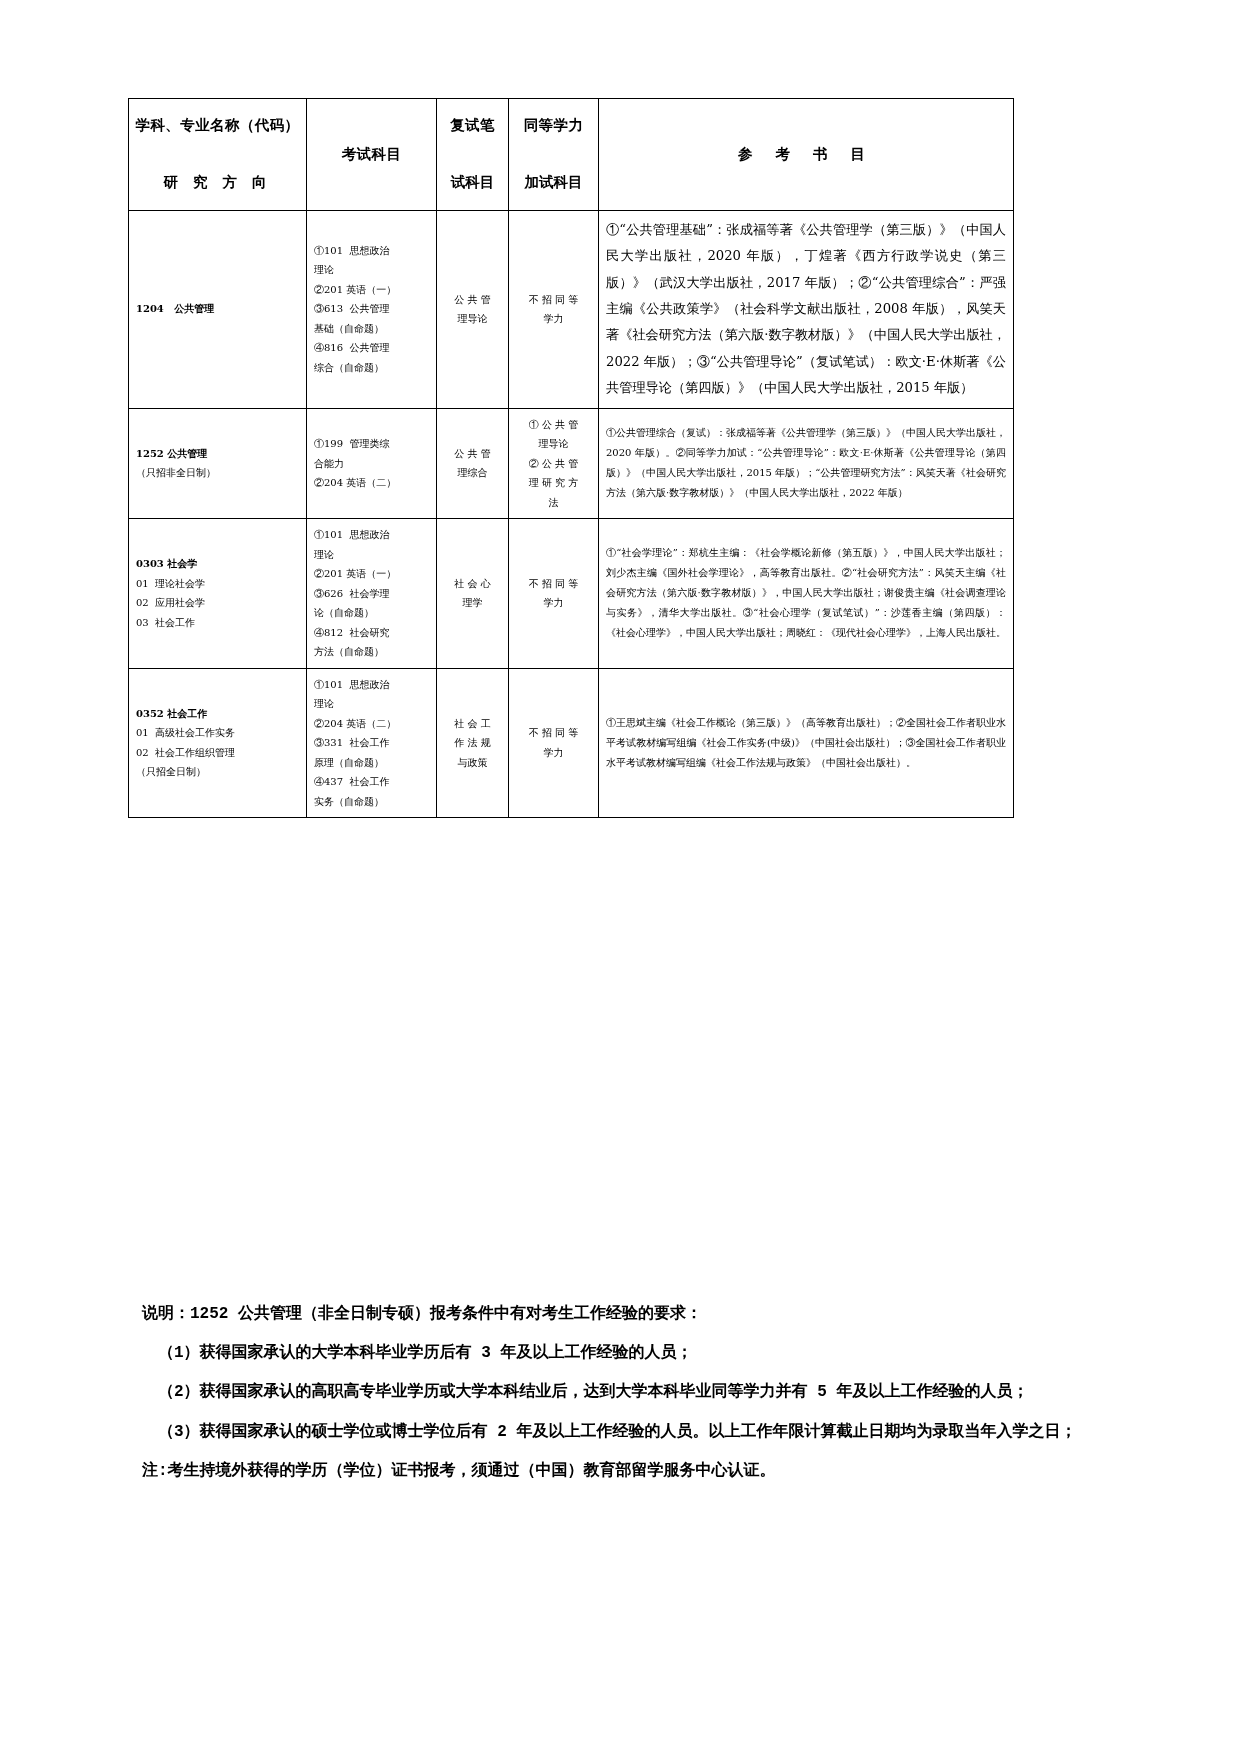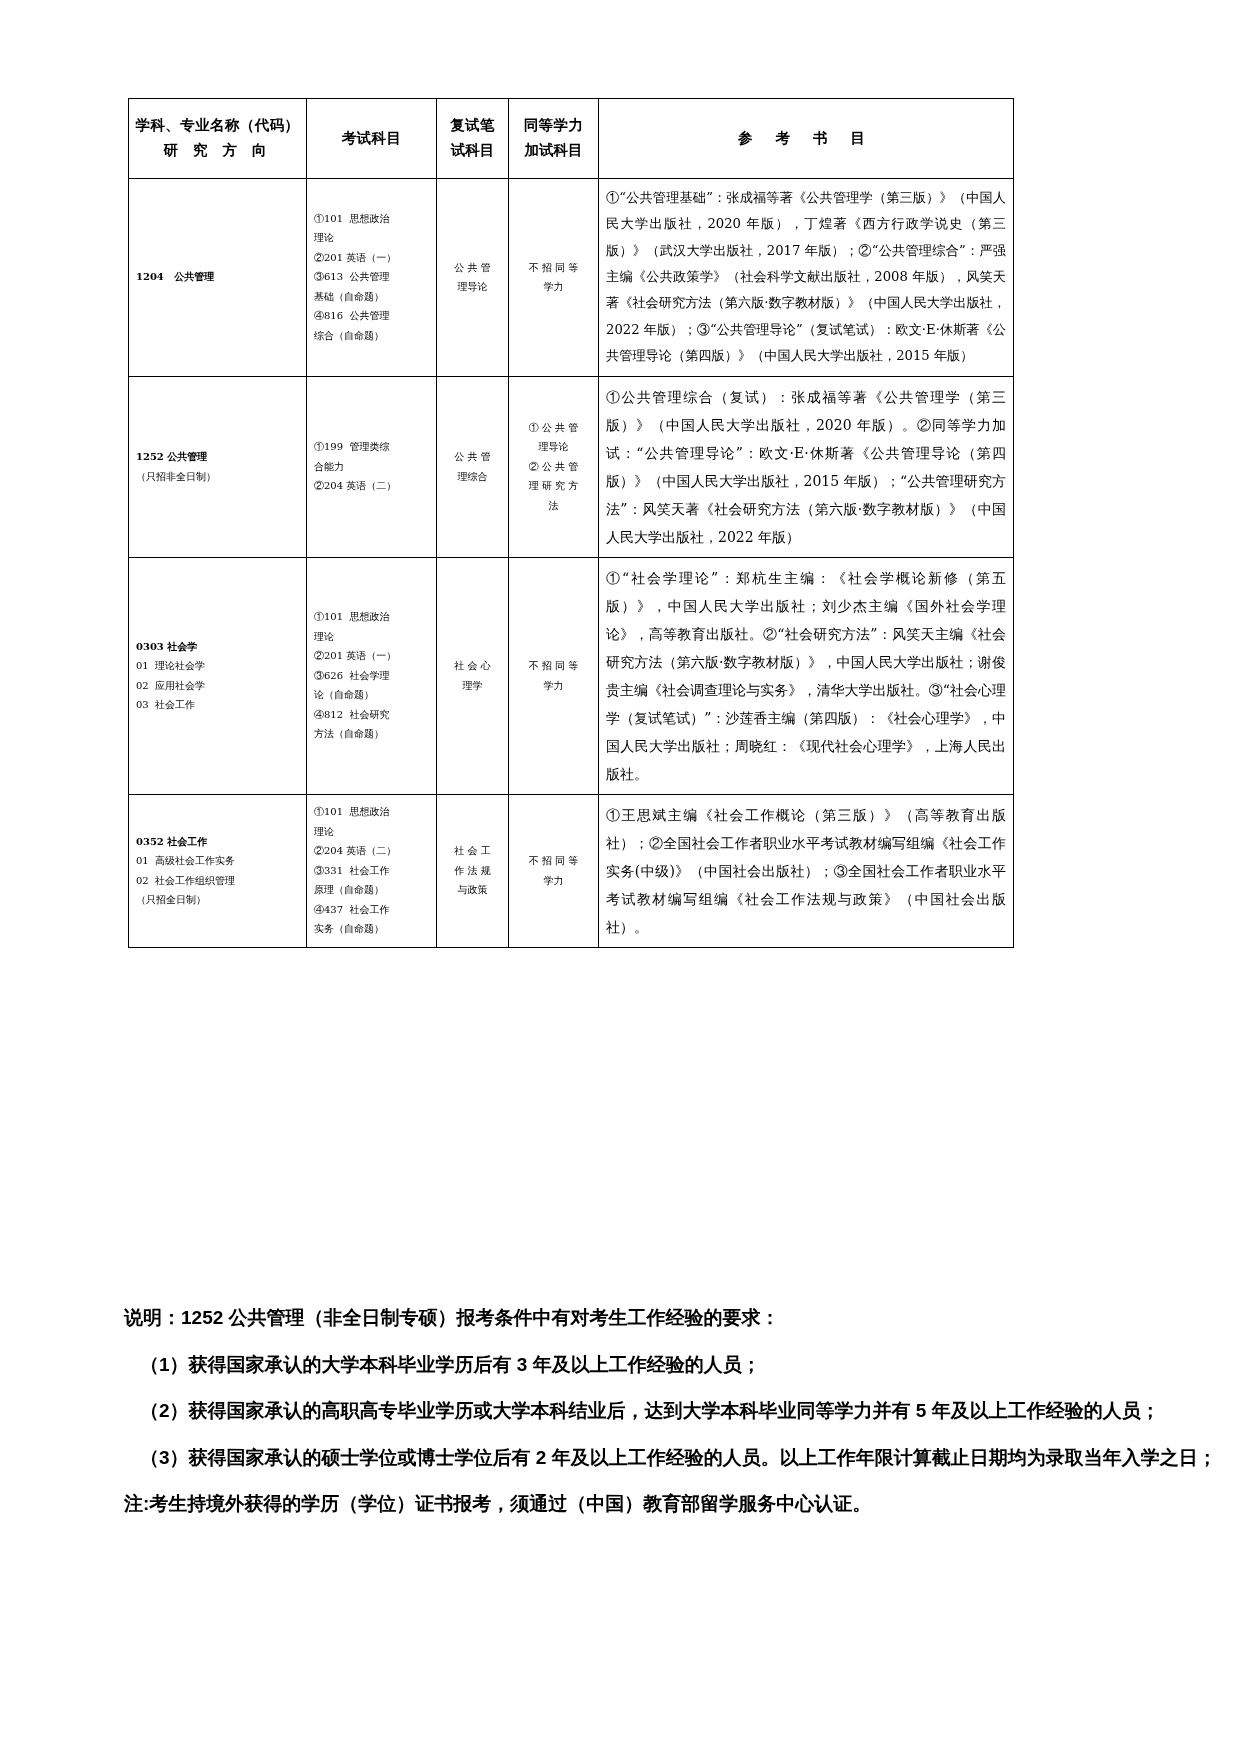--- a/index.html
+++ b/index.html
@@ -57,21 +57,21 @@
   
   tr.head td {
     text-align: center;
     font-family: "DejaVu Sans", "Liberation Sans", sans-serif;
     font-weight: bold;
     font-size: 14.5px;
     line-height: 1.75;
     padding: 14px 4px;
     letter-spacing: 0.4px;
   }
-  .hdr-line2 { display:block; letter-spacing: 5px; }
+  .hdr-line2 { display:block; letter-spacing: 5px; margin-top: 32px; }
   .hdr-wide { letter-spacing: 9px; }
 
   
   .cell-major { text-align: left; vertical-align: top; padding-top: 14px; }
   .cell-subject { text-align: left; vertical-align: top; padding-top: 14px; }
   .cell-center { text-align: center; }
   .cell-ref { text-align: justify; text-align-last: left; vertical-align: top; padding-top: 13px; padding-left:10px; padding-right:10px;margin-left:28px;}
 
   .code-title {
     font-weight: bold;
@@ -79,31 +79,31 @@
     white-space: pre;
   }
   .subline { display: block; white-space: pre; }
   .bold-line { display: block; font-weight: normal; white-space: pre;}
 
   
   .row-heavy td { font-family: "DejaVu Serif", "Liberation Serif", serif; font-weight: bold; }
   .row-heavy .cell-ref { line-height: 2.0; font-size: 13.2px; }
 
   .row-light td { font-family: "DejaVu Serif", "Liberation Serif", serif; }
-  .row-light .cell-ref { line-height: 2.0; font-size: 14px; }
+  .row-light .cell-ref { line-height: 2.0; font-size: 10px; }
 
   
   .notes {
     position: absolute;
-    left: 124px;
+    left: 142px;
     top: 1295px;
     width: 1000px;
-    font-family: Liberation Sans, sans-serif;
+    font-family: Liberation Mono, monospace;
     font-weight: bold;
-    font-size: 19px;
+    font-size: 16px;
     line-height: 2.45;
   }
   .notes p { margin: 0; white-space: nowrap; }
   .notes p.indent1 { text-indent: 16px; }
 </style>
 </head>
 <body>
 
 <div class="page">
 

